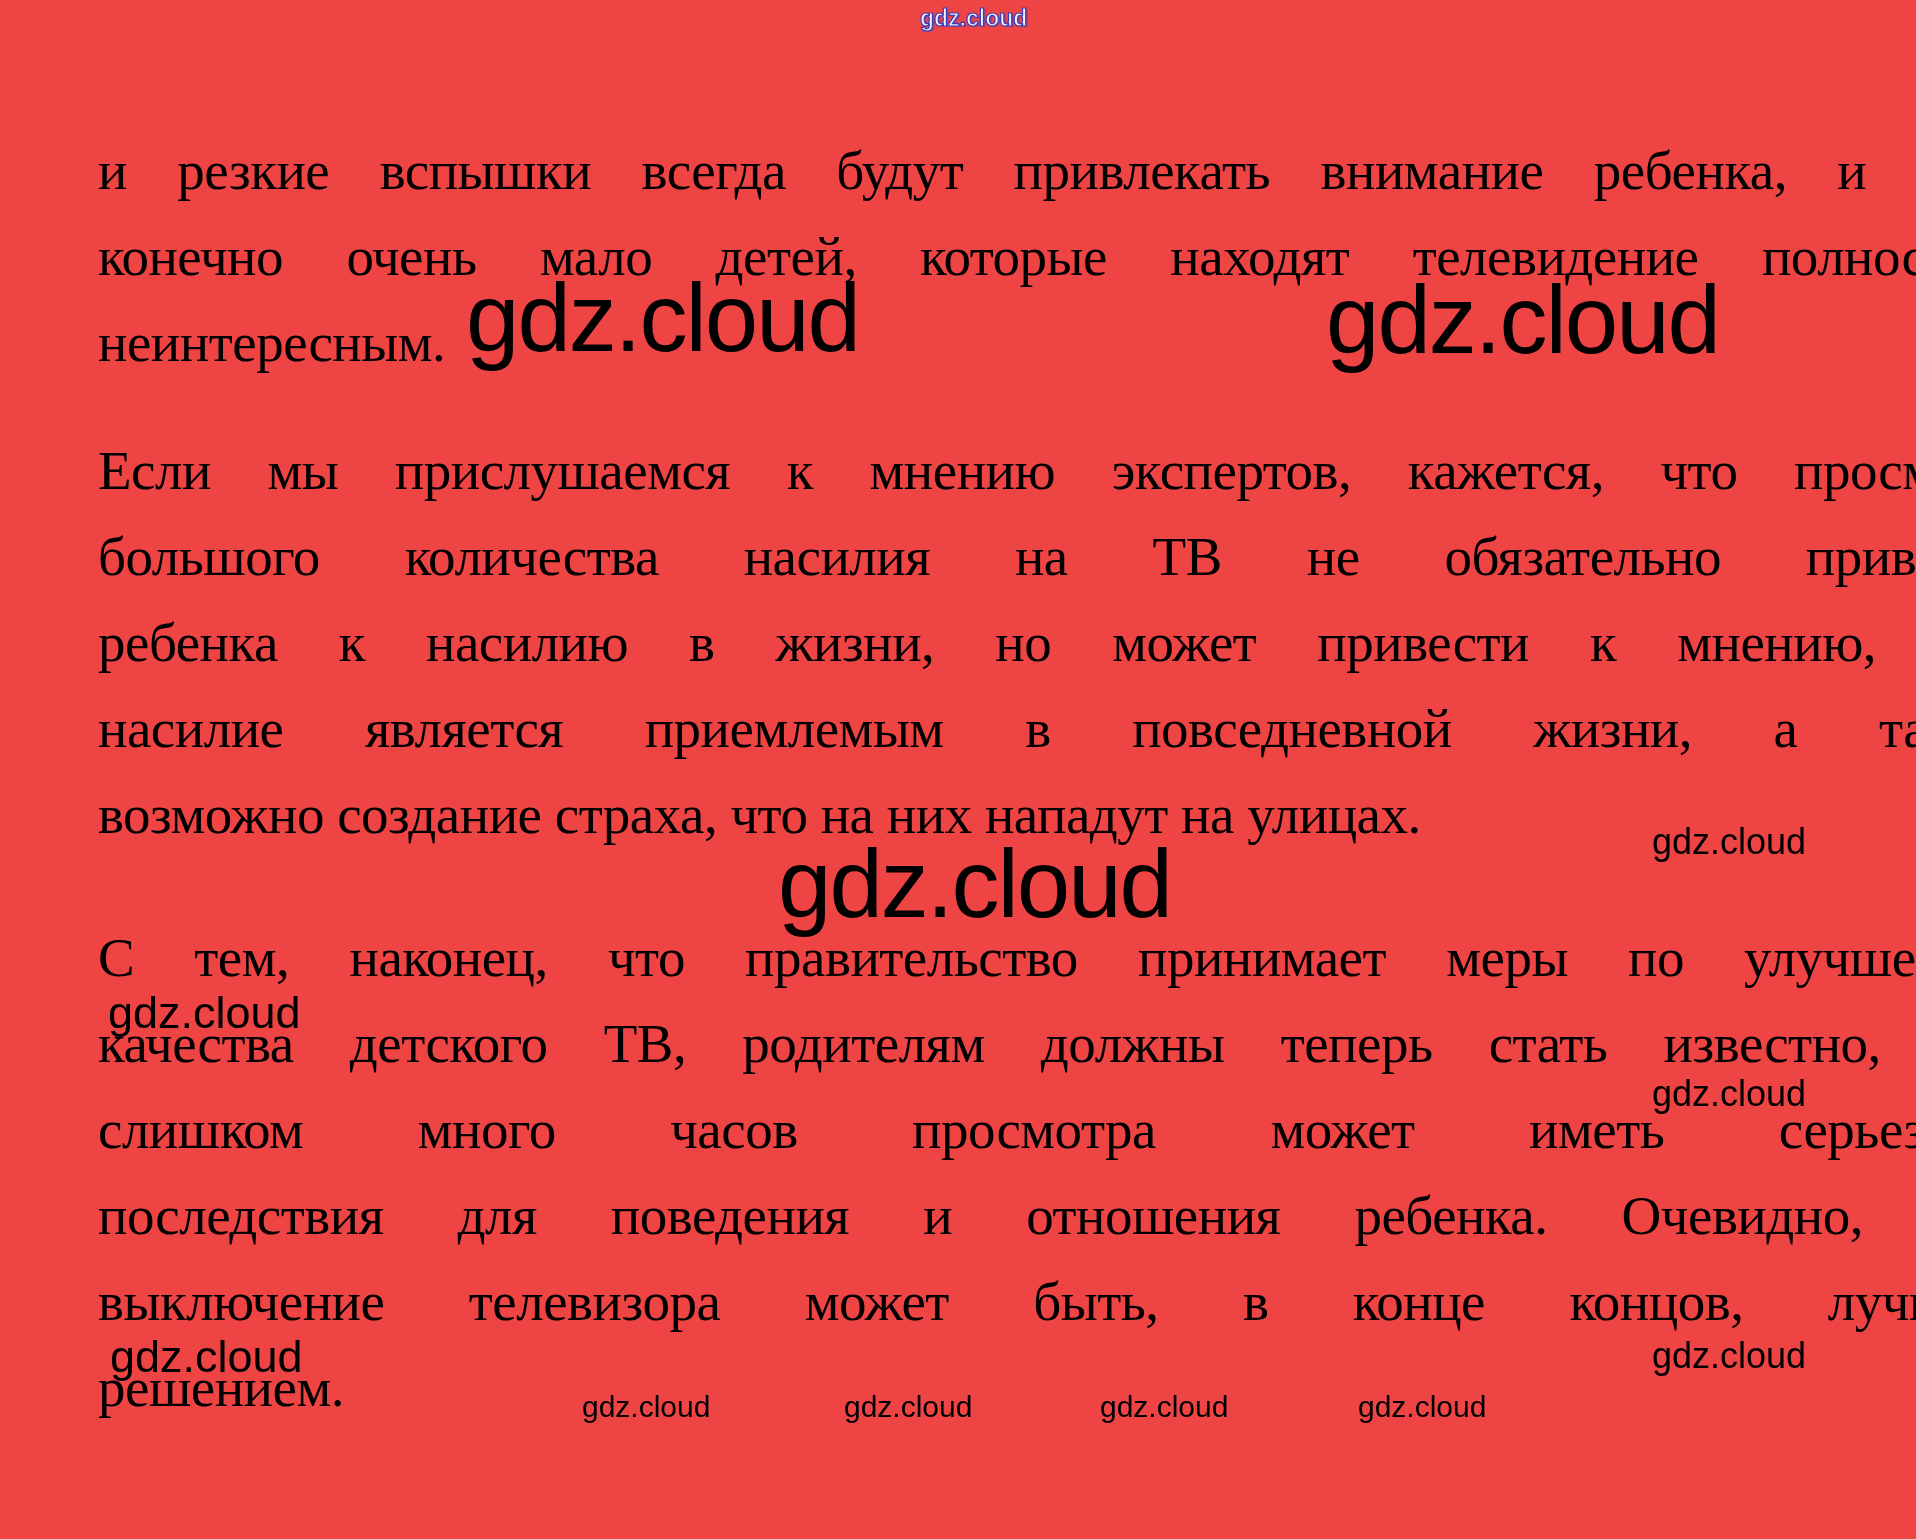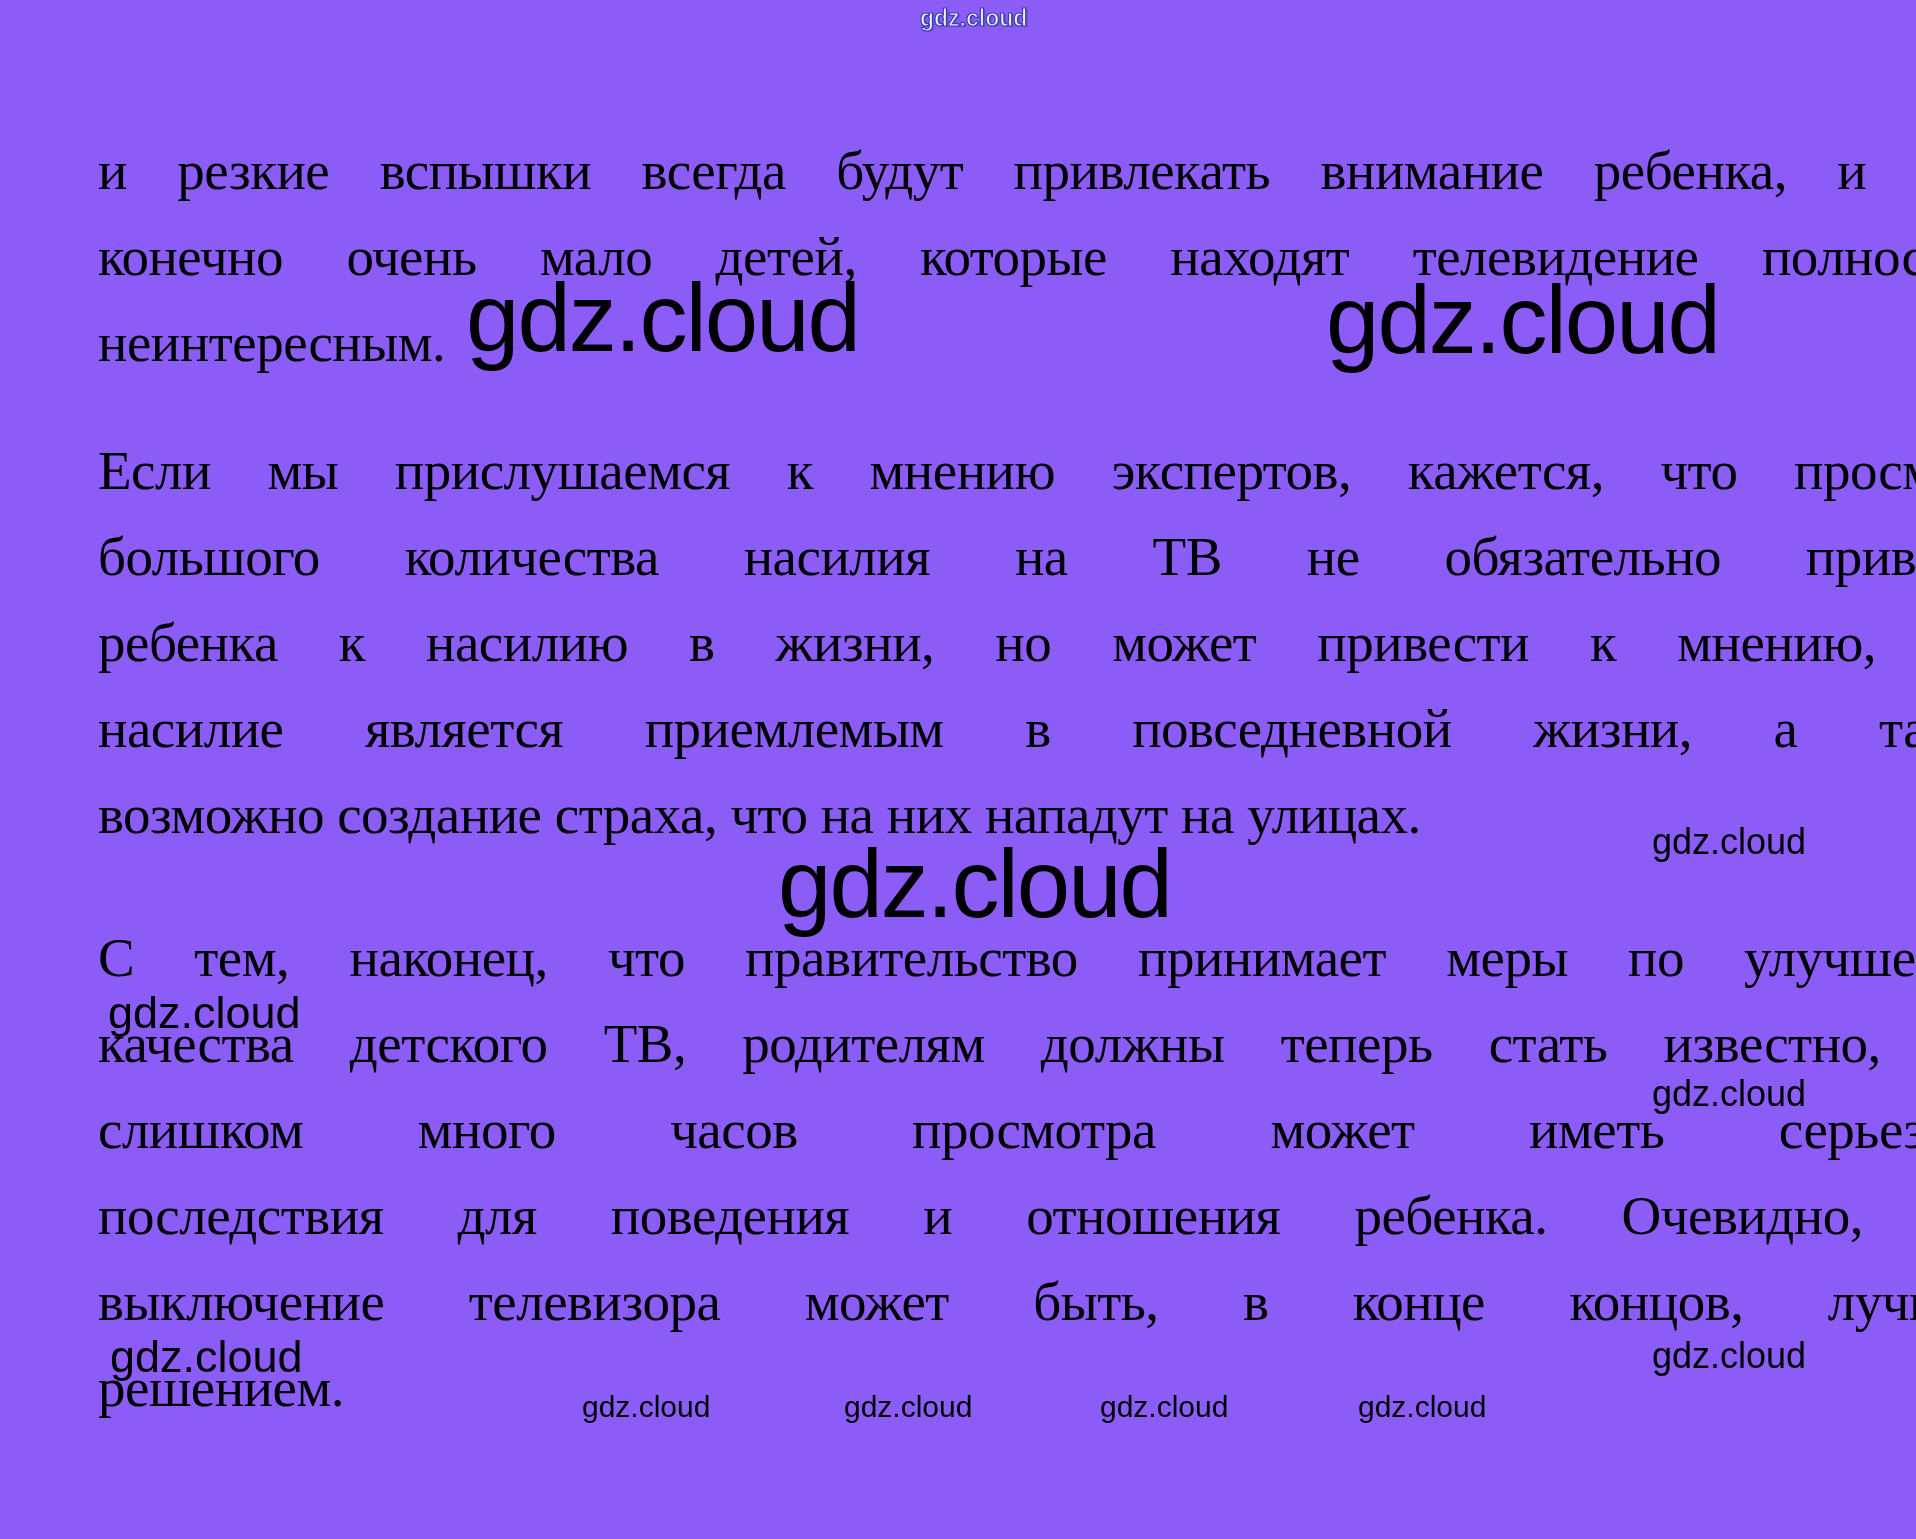--- a/index.html
+++ b/index.html
@@ -11,21 +11,21 @@
     width: 1916px;
     height: 1539px;
     position: relative;
     overflow: hidden;
     font-family: "Liberation Serif", serif;
     color: #000000;
   }
   .page {
     position: absolute;
     inset: 0;
-    background: #8b5cf6;
+    background: #ef4444;
     padding-left: 36px;
   }
   .text-col {
     position: absolute;
     left: 98px;
     width: 1722px;
   }
   .paragraph { width: 100%; }
   .p1 { top: 128px; }
   .p2 { top: 428px; }

